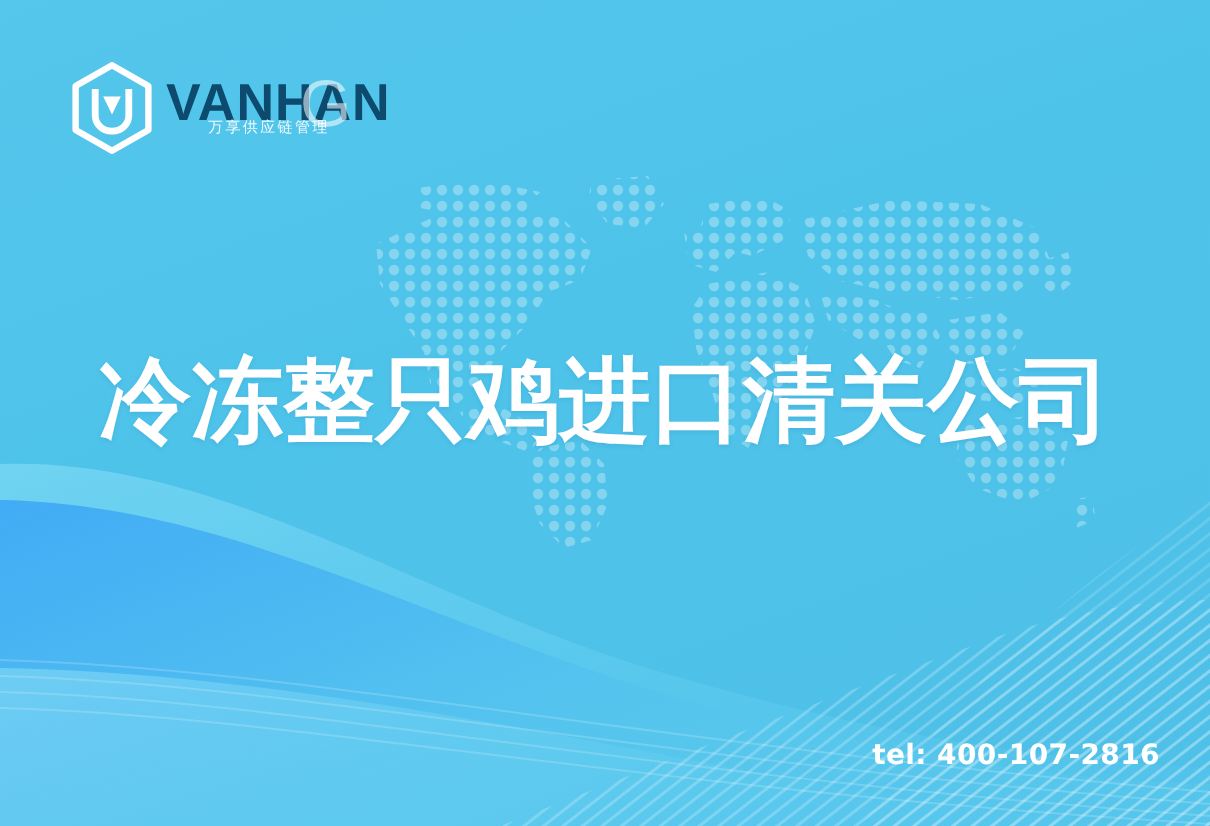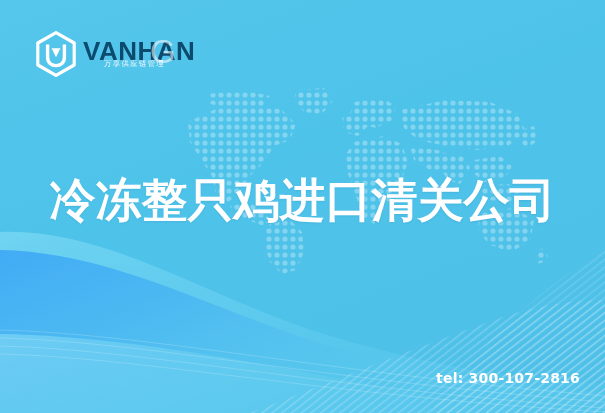--- a/index.html
+++ b/index.html
@@ -242,15 +242,15 @@
     </div>
     <div class="logo-text">
       <span class="logo-word">VANHAN</span>
       <span class="logo-word-g">G</span>
       <span class="logo-sub">万享供应链管理</span>
     </div>
   </div>
 
   <div class="headline">冷冻整只鸡进口清关公司</div>
 
-  <div class="phone">tel: 300-107-2816</div>
+  <div class="phone">tel: 400-107-2816</div>
 
 </div>
 
 </body></html>

